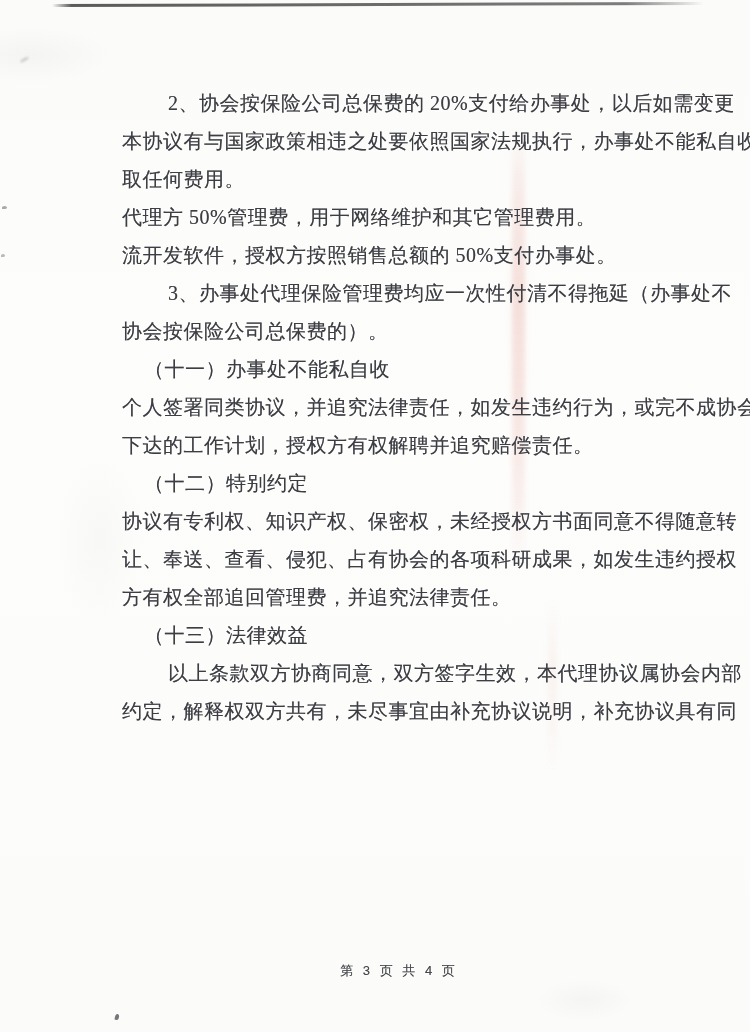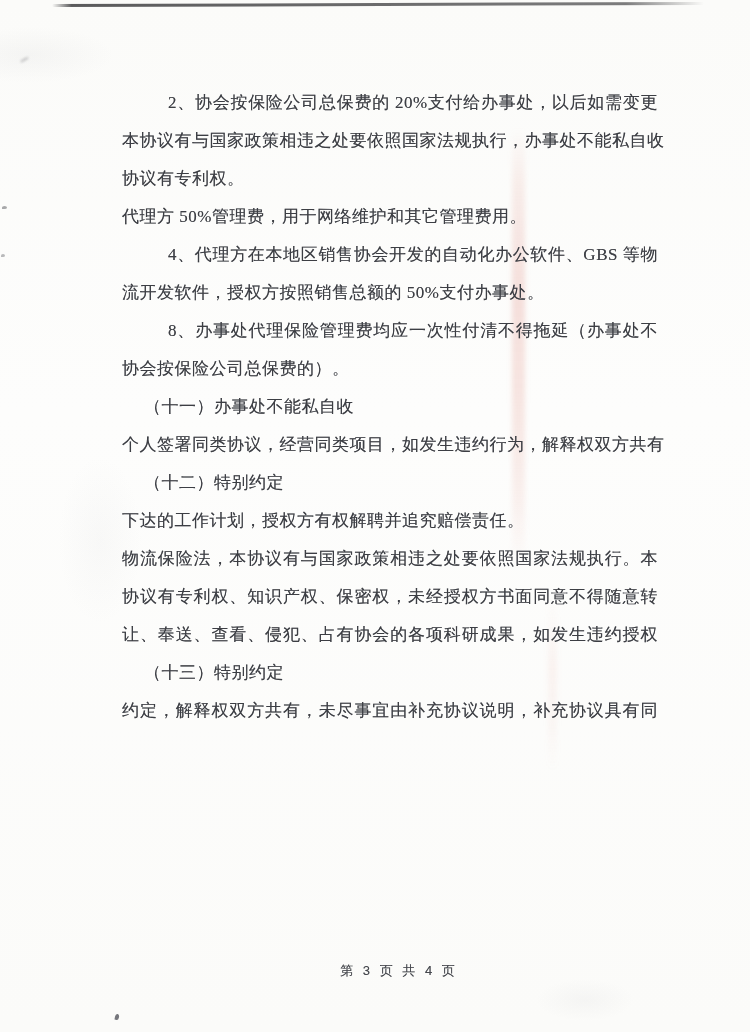--- a/index.html
+++ b/index.html
@@ -55,21 +55,21 @@
   }
   .speck-a{left:115px;top:1014px;width:4px;height:6px;transform:rotate(12deg);opacity:.8;}
   .speck-b{left:20px;top:58px;width:9px;height:3px;transform:rotate(-28deg);opacity:.25;filter:blur(1px);}
   .speck-c{left:2px;top:206px;width:5px;height:3px;opacity:.5;filter:blur(.5px);}
   .speck-d{left:1px;top:254px;width:4px;height:3px;opacity:.4;filter:blur(.5px);}
 
   
   .doc{
     position:absolute;left:122px;top:84px;width:536px;
     color:var(--ink);
-    font-size:17px;
+    font-size:20px;
     font-weight:500;
     text-shadow:0 0 0.6px rgba(60,62,68,0.55);
     letter-spacing:0.5px;
   }
   .line{
     height:38px;line-height:38px;
     box-sizing:border-box;width:536px;
     text-align:justify;text-align-last:justify;
     white-space:nowrap;
     overflow:visible;
@@ -96,31 +96,31 @@
   <div class="red-streak"></div>
   <div class="red-streak-lower"></div>
   <div class="ink-speck speck-a"></div>
   <div class="ink-speck speck-b"></div>
   <div class="ink-speck speck-c"></div>
   <div class="ink-speck speck-d"></div>
 
   <div class="doc" id="doc">
       <div class="line first">2、协会按保险公司总保费的 20%支付给办事处，以后如需变更</div>
       <div class="line">本协议有与国家政策相违之处要依照国家法规执行，办事处不能私自收</div>
-      <div class="line endline">协议有专利权。</div>
+      <div class="line endline">取任何费用。</div>
       <div class="line endline">代理方 50%管理费，用于网络维护和其它管理费用。</div>
-      <div class="line first">4、代理方在本地区销售协会开发的自动化办公软件、GBS 等物</div>
       <div class="line endline">流开发软件，授权方按照销售总额的 50%支付办事处。</div>
-      <div class="line first">8、办事处代理保险管理费均应一次性付清不得拖延（办事处不</div>
+      <div class="line first">3、办事处代理保险管理费均应一次性付清不得拖延（办事处不</div>
       <div class="line endline">协会按保险公司总保费的）。</div>
       <div class="line heading endline">（十一）办事处不能私自收</div>
-      <div class="line">个人签署同类协议，经营同类项目，如发生违约行为，解释权双方共有</div>
+      <div class="line">个人签署同类协议，并追究法律责任，如发生违约行为，或完不成协会</div>
+      <div class="line endline">下达的工作计划，授权方有权解聘并追究赔偿责任。</div>
       <div class="line heading endline">（十二）特别约定</div>
-      <div class="line endline">下达的工作计划，授权方有权解聘并追究赔偿责任。</div>
-      <div class="line">物流保险法，本协议有与国家政策相违之处要依照国家法规执行。本</div>
       <div class="line">协议有专利权、知识产权、保密权，未经授权方书面同意不得随意转</div>
       <div class="line">让、奉送、查看、侵犯、占有协会的各项科研成果，如发生违约授权</div>
-      <div class="line heading endline">（十三）特别约定</div>
+      <div class="line endline">方有权全部追回管理费，并追究法律责任。</div>
+      <div class="line heading endline">（十三）法律效益</div>
+      <div class="line first">以上条款双方协商同意，双方签字生效，本代理协议属协会内部</div>
       <div class="line">约定，解释权双方共有，未尽事宜由补充协议说明，补充协议具有同</div>
     </div>
 
   <div class="footer">第 3 页 共 4 页</div>
 </div>
 
 </body></html>

